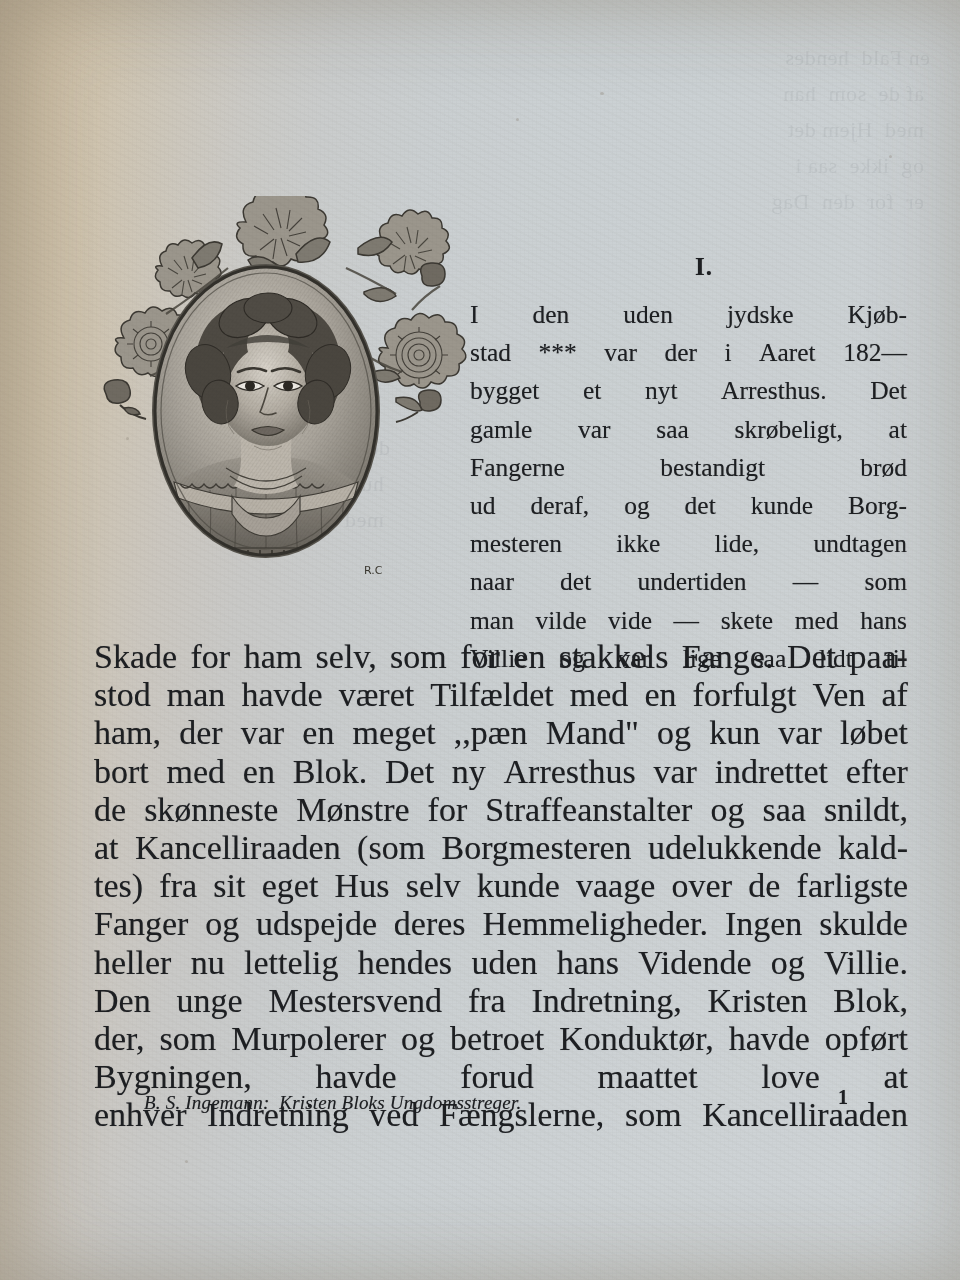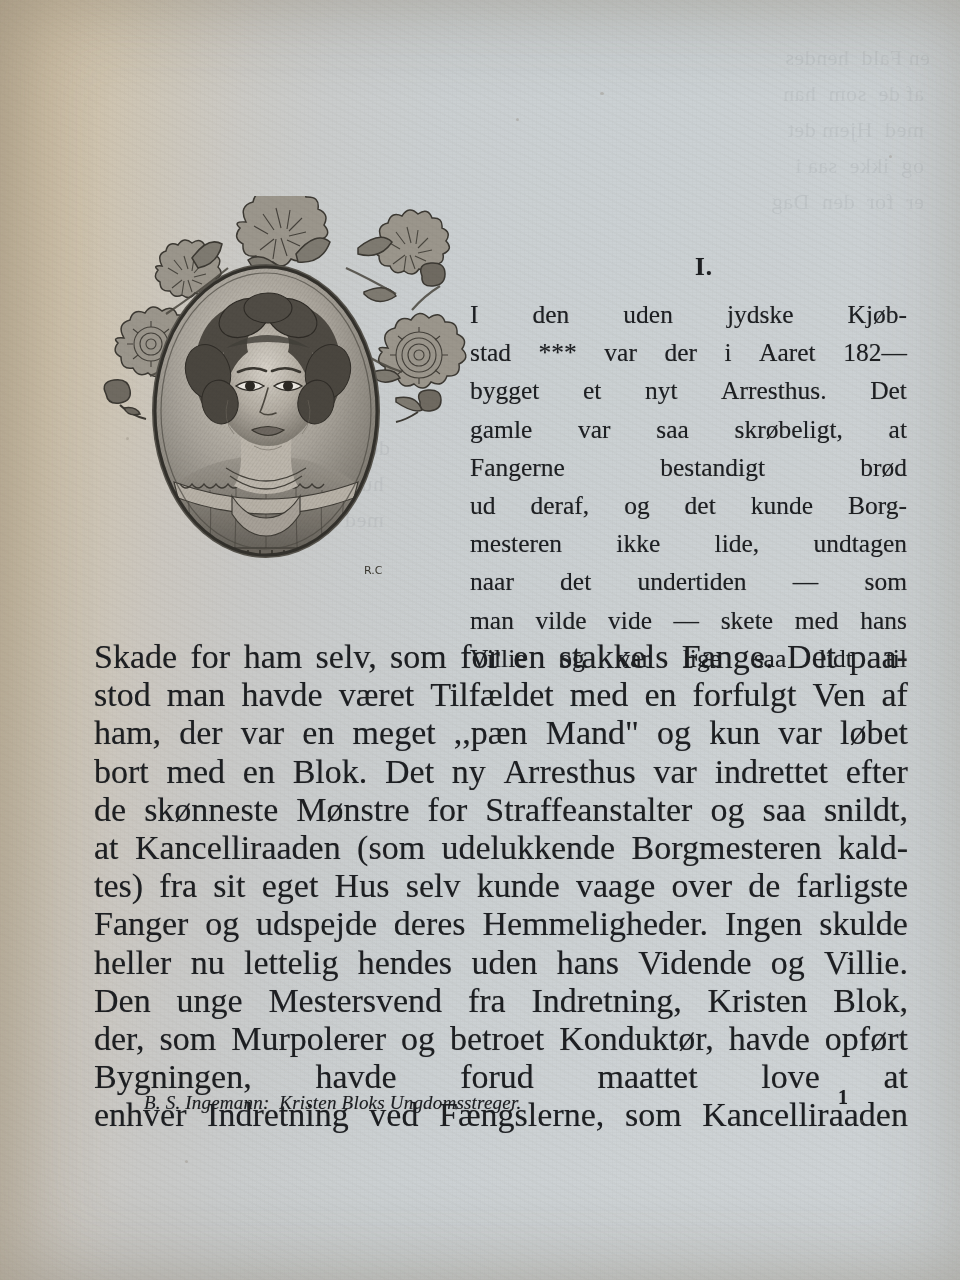--- a/index.html
+++ b/index.html
@@ -444,22 +444,22 @@
           <span class="jw">for</span>
           <span class="jw">Straffeanstalter</span>
           <span class="jw">og</span>
           <span class="jw">saa</span>
           <span class="jw">snildt,</span>
         </span>
       <span class="justline">
           <span class="jw">at</span>
           <span class="jw">Kancelliraaden</span>
           <span class="jw">(som</span>
+          <span class="jw">Borgmesteren</span>
           <span class="jw">udelukkende</span>
-          <span class="jw">Borgmesteren</span>
           <span class="jw">kald-</span>
         </span>
       <span class="justline">
           <span class="jw">tes)</span>
           <span class="jw">fra</span>
           <span class="jw">sit</span>
           <span class="jw">eget</span>
           <span class="jw">Hus</span>
           <span class="jw">selv</span>
           <span class="jw">kunde</span>

